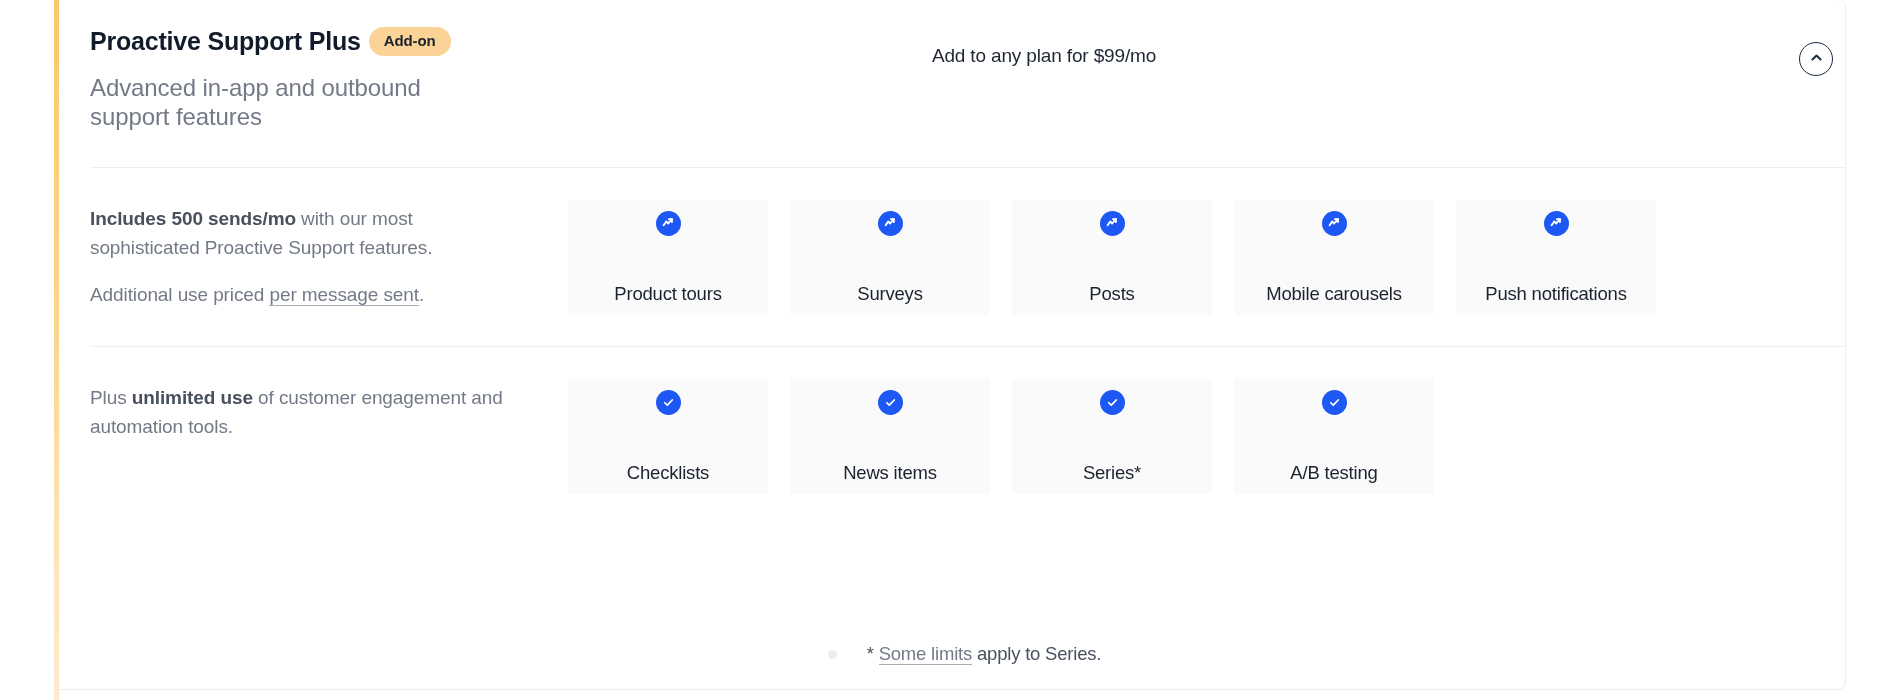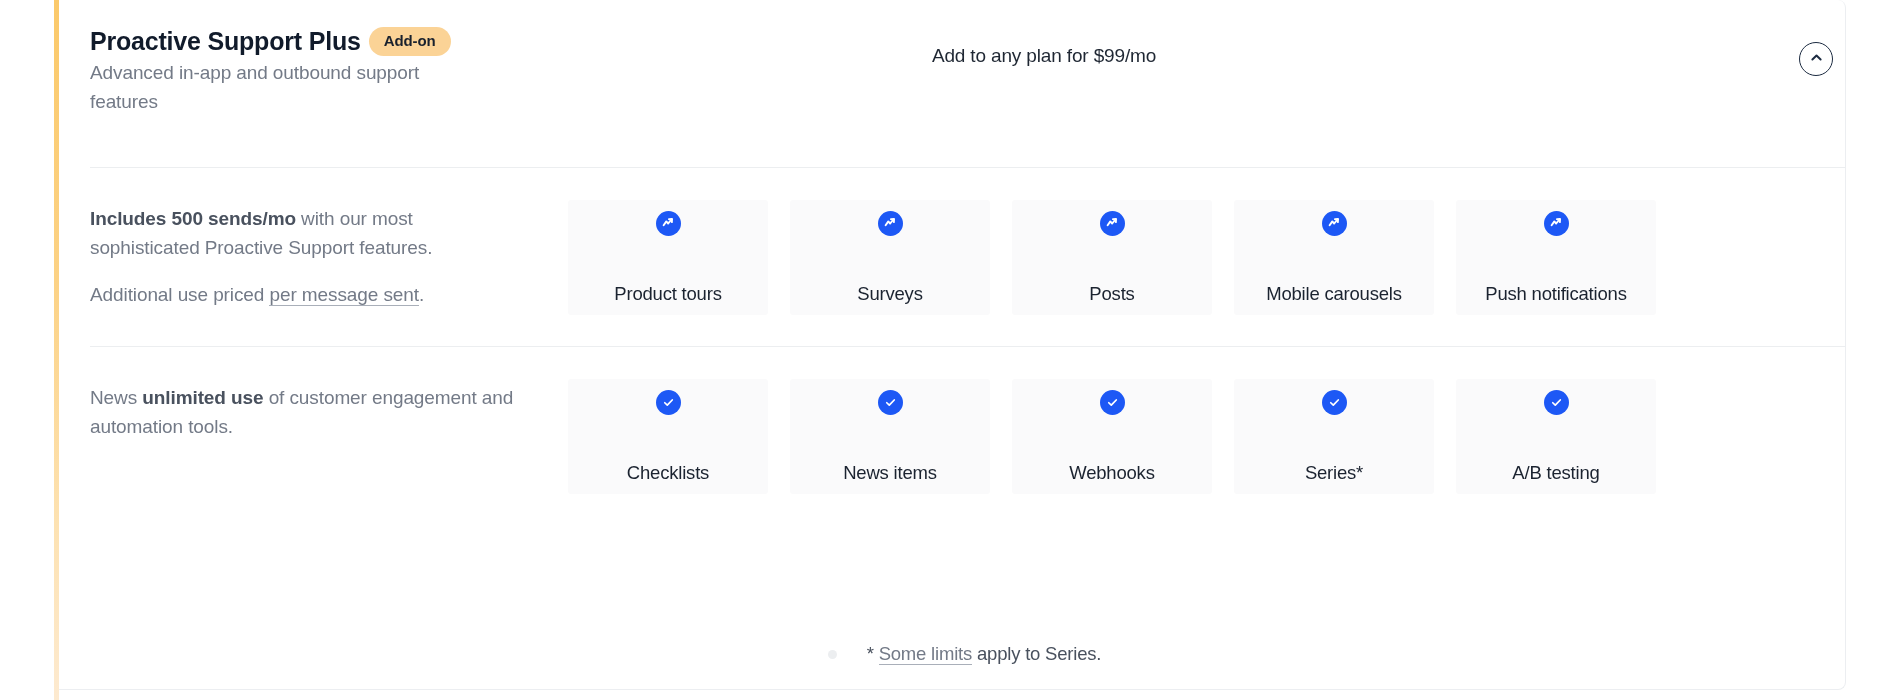--- a/index.html
+++ b/index.html
@@ -76,22 +76,23 @@
     color: #19212d;
     font-size: 15px;
     font-weight: 700;
     border-radius: 20px;
     padding: 6px 15px 7px;
     line-height: 16px;
     letter-spacing: -0.1px;
   }
 
   .addon-subtitle {
+    margin-top: 15px;
     max-width: 400px;
-    font-size: 19px;
+    font-size: 24px;
     line-height: 29px;
     color: #737a87;
     letter-spacing: -0.1px;
   }
 
   .price-note {
     position: absolute;
     left: 780px;
     top: 45px;
     width: 420px;
@@ -311,21 +312,21 @@
         </div>
 
       </div>
     </div>
 
     <div class="divider d2"></div>
 
     <div class="section s2">
       <div class="section-desc">
         <div>
-          <span>News </span><b>unlimited use</b><span> of customer engagement and automation tools.</span>
+          <span>Plus </span><b>unlimited use</b><span> of customer engagement and automation tools.</span>
         </div>
       </div>
 
       <div class="cards">
 
         <div class="feature-card">
           <span class="feature-icon">
             <svg width="13" height="13" viewBox="0 0 16 16" fill="none" aria-hidden="true">
               <path d="M3.4 8.3 L6.5 11.3 L12.6 4.9" stroke="#ffffff" stroke-width="2.1" stroke-linecap="round" stroke-linejoin="round"></path>
             </svg>
@@ -335,28 +336,20 @@
 
         <div class="feature-card">
           <span class="feature-icon">
             <svg width="13" height="13" viewBox="0 0 16 16" fill="none" aria-hidden="true">
               <path d="M3.4 8.3 L6.5 11.3 L12.6 4.9" stroke="#ffffff" stroke-width="2.1" stroke-linecap="round" stroke-linejoin="round"></path>
             </svg>
           </span>
           <span class="feature-label">News items</span>
         </div>
 
-        <div class="feature-card">
-          <span class="feature-icon">
-            <svg width="13" height="13" viewBox="0 0 16 16" fill="none" aria-hidden="true">
-              <path d="M3.4 8.3 L6.5 11.3 L12.6 4.9" stroke="#ffffff" stroke-width="2.1" stroke-linecap="round" stroke-linejoin="round"></path>
-            </svg>
-          </span>
-          <span class="feature-label">Webhooks</span>
-        </div>
 
         <div class="feature-card">
           <span class="feature-icon">
             <svg width="13" height="13" viewBox="0 0 16 16" fill="none" aria-hidden="true">
               <path d="M3.4 8.3 L6.5 11.3 L12.6 4.9" stroke="#ffffff" stroke-width="2.1" stroke-linecap="round" stroke-linejoin="round"></path>
             </svg>
           </span>
           <span class="feature-label">Series*</span>
         </div>
 

